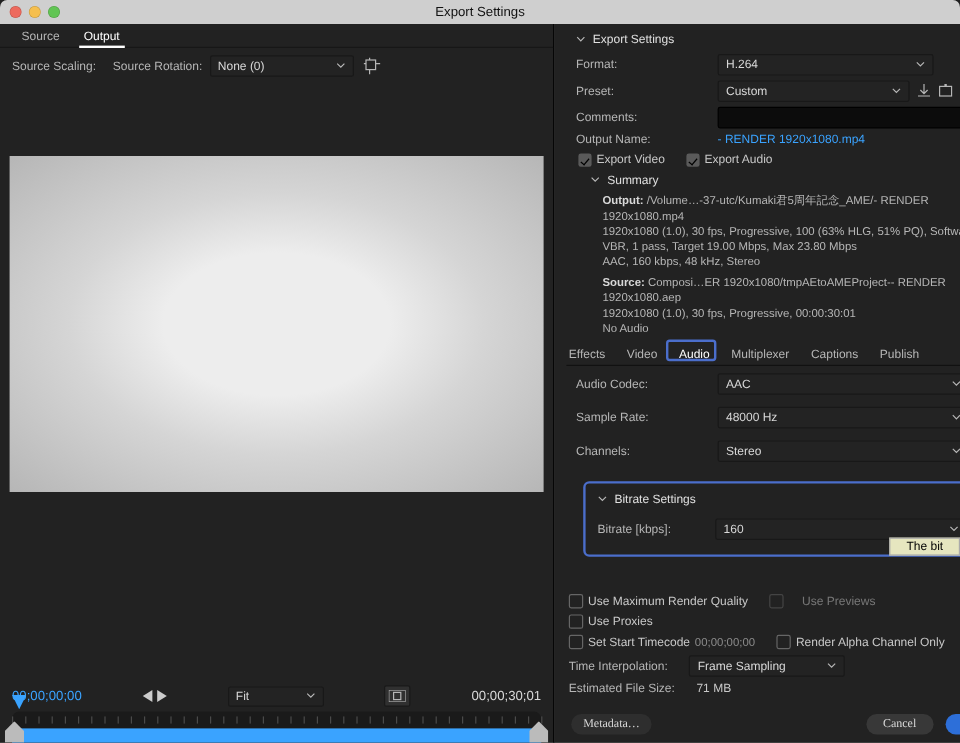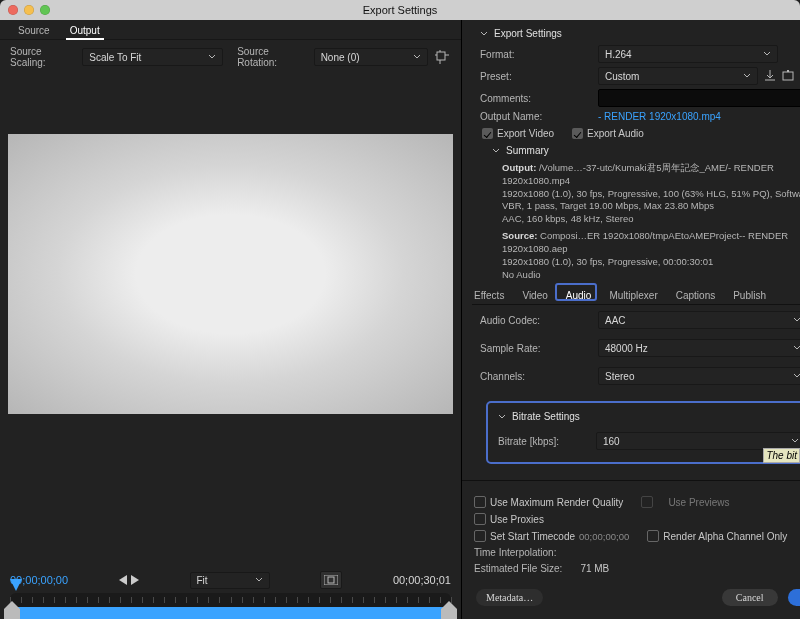--- a/index.html
+++ b/index.html
@@ -110,21 +110,21 @@
 
   .bottomopts{padding:4px 12px;}
   .boptrow{display:flex;align-items:center;gap:18px;margin:5px 0;}
   .faded{color:#8a8a8a;font-size:9.5px;}
 
   .actionbar{display:flex;align-items:center;justify-content:flex-end;gap:10px;padding:6px 14px 10px;}
   .btn{background:#383838;color:#d8d8d8;border-radius:11px;padding:3px 14px;font-family:Liberation Serif, serif;}
   .btn.primary{background:#2d6fd9;color:#fff;}
   .btn.meta{background:#2e2e2e;padding:3px 10px;}
 
-  .tooltip{position:absolute;right:0;top:448px;background:#e6e6bf;color:#000;font-size:10px;padding:1px 2px;border:1px solid #aaa;font-style:italic;}
+  .tooltip{position:absolute;right:0;top:448px;background:#e6e6bf;color:#000;font-size:10px;padding:1px 13px;border:1px solid #aaa;}
 
   
   svg{stroke:#b6b6b6;}
 </style>
 </head>
 <body>
 
 <div class="titlebar">
   <div class="traffic">
     <div class="tl red"></div>
@@ -136,28 +136,20 @@
 
 <div class="content">
 
   <div class="left">
     <div class="ltabs">
       <div class="ltab">Source</div>
       <div class="ltab active">Output</div>
     </div>
     <div class="scale-row">
       <span class="lbl">Source Scaling:</span>
-      <div class="select" style="width:148px">
-        <span>Scale To Fit</span>
-        <span class="chev">
-            <svg width="8" height="6">
-              <path d="M1 1l3 3 3-3" fill="none" stroke-width="1"></path>
-            </svg>
-          </span>
-      </div>
       <span class="lbl" style="margin-left:8px">Source Rotation:</span>
       <div class="select" style="width:120px">
         <span>None (0)</span>
         <span class="chev">
             <svg width="8" height="6">
               <path d="M1 1l3 3 3-3" fill="none" stroke-width="1"></path>
             </svg>
           </span>
       </div>
       <div class="iconbtn">
@@ -431,20 +423,28 @@
             <span>Set Start Timecode</span> 
             <span class="faded">00;00;00;00</span>
           </div>
         <div class="chk">
             <div class="boxempty"></div>
             <span>Render Alpha Channel Only</span>
           </div>
       </div>
       <div class="boptrow">
         <span class="lbl">Time Interpolation:</span>
+        <div class="select" style="width:130px">
+            <span>Frame Sampling</span>
+            <span class="chev">
+              <svg width="8" height="6">
+                <path d="M1 1l3 3 3-3" fill="none" stroke-width="1"></path>
+              </svg>
+            </span>
+          </div>
       </div>
       <div class="boptrow">
         <span class="lbl">Estimated File Size:</span>
         <span>71 MB</span>
       </div>
     </div>
 
     <div class="actionbar">
       <div class="btn meta" style="margin-right:auto">Metadata…</div>
       <div class="btn">Cancel</div>

